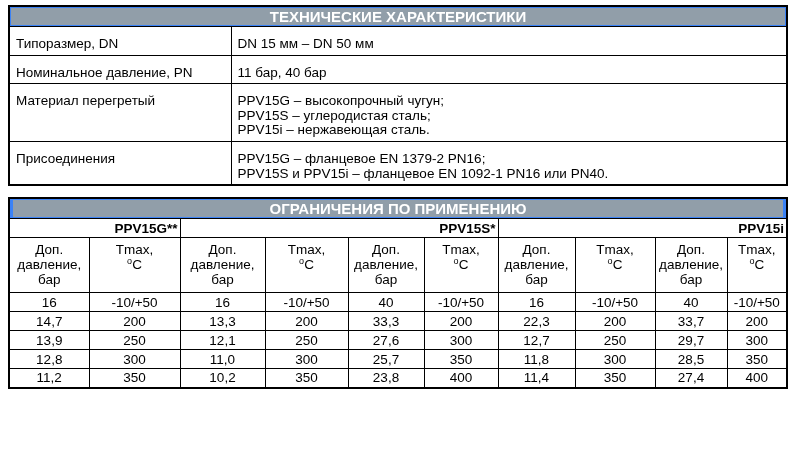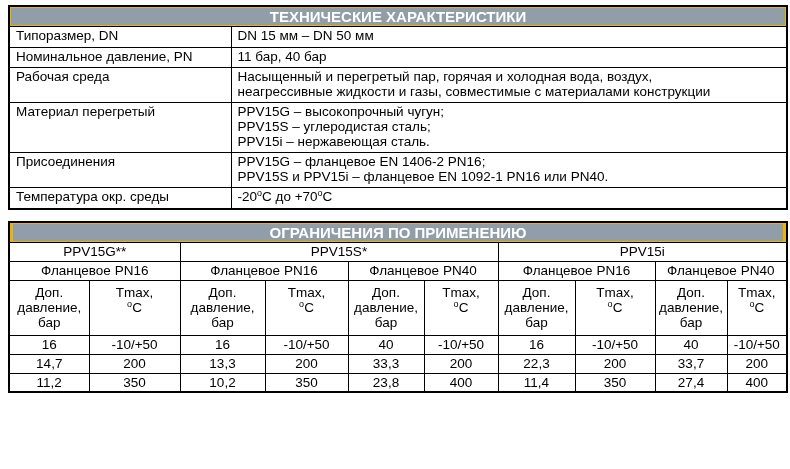--- a/index.html
+++ b/index.html
@@ -14,44 +14,44 @@
 
   table {
     border-collapse: collapse;
     table-layout: fixed;
     width: 778px;
     border: 2px solid var(--border, #000);
   }
   th, td { border: 1px solid var(--border, #000); }
 
   
-  .title-cell { padding: 0; background: #eab308; margin-top: 32px; }
+  .title-cell { padding: 0; background: #3b82f6; margin-top: 32px; }
   .title-bar {
     margin: 1px;
     background: var(--bar-bg, #919EA9);
     color: var(--bar-fg, #fff);
     font-weight: bold;
     font-size: 15px;
     line-height: 17px;
     text-align: center;
   }
 
   
   .t1 { font-size: 13.5px; }
   .t1 td {
-    padding: 2px 6px 3px 6px;
+    padding: 10px 6px 3px 6px;
     line-height: 14.6px;
     vertical-align: top;
     text-align: left;
   }
 
   
   .t2 { margin-top: 11px; font-size: 13.5px; }
   .t2 th, .t2 td { text-align: center; padding: 0 2px; vertical-align: middle; }
-  .row-group th, .row-flange th { font-weight: normal; height: 19px; line-height: 15px; }
+  .row-group th, .row-flange th { font-weight: bold; height: 19px; line-height: 15px; text-align: right; }
   .row-subhead th {
     font-weight: normal;
     padding: 4px 2px 5px 2px;
     line-height: 15px;
     vertical-align: top;
   }
   .row-data td { height: 19px; line-height: 15px; }
 
   sup { font-size: 9px; line-height: 0; }
 </style>
@@ -79,44 +79,33 @@
           <div>DN 15 мм – DN 50 мм</div>
         </td>
       </tr>
       <tr>
         <td>Номинальное давление, PN</td>
         <td>
           <div>11 бар, 40 бар</div>
         </td>
       </tr>
       <tr>
-        <td>Рабочая среда</td>
-        <td>
-          <div>Насыщенный и перегретый пар, горячая и холодная вода, воздух,</div>
-          <div>неагрессивные жидкости и газы, совместимые с материалами конструкции</div>
-        </td>
-      </tr>
-      <tr>
         <td>Материал перегретый</td>
         <td>
           <div>PPV15G – высокопрочный чугун;</div>
           <div>PPV15S – углеродистая сталь;</div>
           <div>PPV15i – нержавеющая сталь.</div>
         </td>
       </tr>
       <tr>
         <td>Присоединения</td>
         <td>
-          <div>PPV15G – фланцевое EN 1406-2 PN16;</div>
+          <div>PPV15G – фланцевое EN 1379-2 PN16;</div>
           <div>PPV15S и PPV15i – фланцевое EN 1092-1 PN16 или PN40.</div>
         </td>
-      </tr>
-      <tr>
-        <td>Температура окр. среды</td>
-        <td><span>-20</span><sup>о</sup><span>С до +70</span><sup>о</sup><span>С</span></td>
       </tr>
     </tbody>
   </table>
 
   <table class="t2">
     <colgroup>
       <col style="width:80px">
         <col style="width:91px">
       <col style="width:85px">
         <col style="width:83px">
@@ -131,27 +120,20 @@
       <tr>
         <th class="title-cell" colspan="10">
           <div class="title-bar">ОГРАНИЧЕНИЯ ПО ПРИМЕНЕНИЮ</div>
         </th>
       </tr>
       <tr class="row-group">
         <th colspan="2">PPV15G**</th>
         <th colspan="4">PPV15S*</th>
         <th colspan="4">PPV15i</th>
       </tr>
-      <tr class="row-flange">
-        <th colspan="2">Фланцевое PN16</th>
-        <th colspan="2">Фланцевое PN16</th>
-        <th colspan="2">Фланцевое PN40</th>
-        <th colspan="2">Фланцевое PN16</th>
-        <th colspan="2">Фланцевое PN40</th>
-      </tr>
       <tr class="row-subhead">
         <th>Доп. давление, бар</th>
         <th>
           <div>Tmax,</div>
           <div><sup>о</sup><span>С</span></div>
         </th>
         <th>Доп. давление, бар</th>
         <th>
           <div>Tmax,</div>
           <div><sup>о</sup><span>С</span></div>
@@ -190,20 +172,44 @@
         <td>14,7</td>
         <td>200</td>
         <td>13,3</td>
         <td>200</td>
         <td>33,3</td>
         <td>200</td>
         <td>22,3</td>
         <td>200</td>
         <td>33,7</td>
         <td>200</td>
+      </tr>
+      <tr class="row-data">
+        <td>13,9</td>
+        <td>250</td>
+        <td>12,1</td>
+        <td>250</td>
+        <td>27,6</td>
+        <td>300</td>
+        <td>12,7</td>
+        <td>250</td>
+        <td>29,7</td>
+        <td>300</td>
+      </tr>
+      <tr class="row-data">
+        <td>12,8</td>
+        <td>300</td>
+        <td>11,0</td>
+        <td>300</td>
+        <td>25,7</td>
+        <td>350</td>
+        <td>11,8</td>
+        <td>300</td>
+        <td>28,5</td>
+        <td>350</td>
       </tr>
       <tr class="row-data">
         <td>11,2</td>
         <td>350</td>
         <td>10,2</td>
         <td>350</td>
         <td>23,8</td>
         <td>400</td>
         <td>11,4</td>
         <td>350</td>

